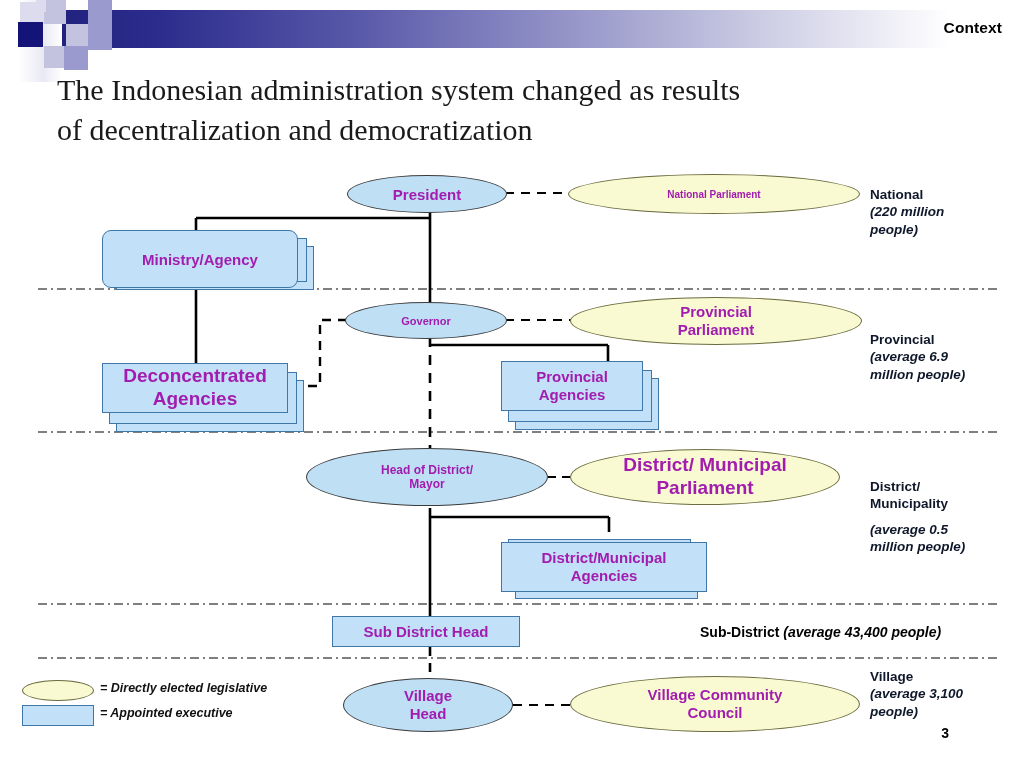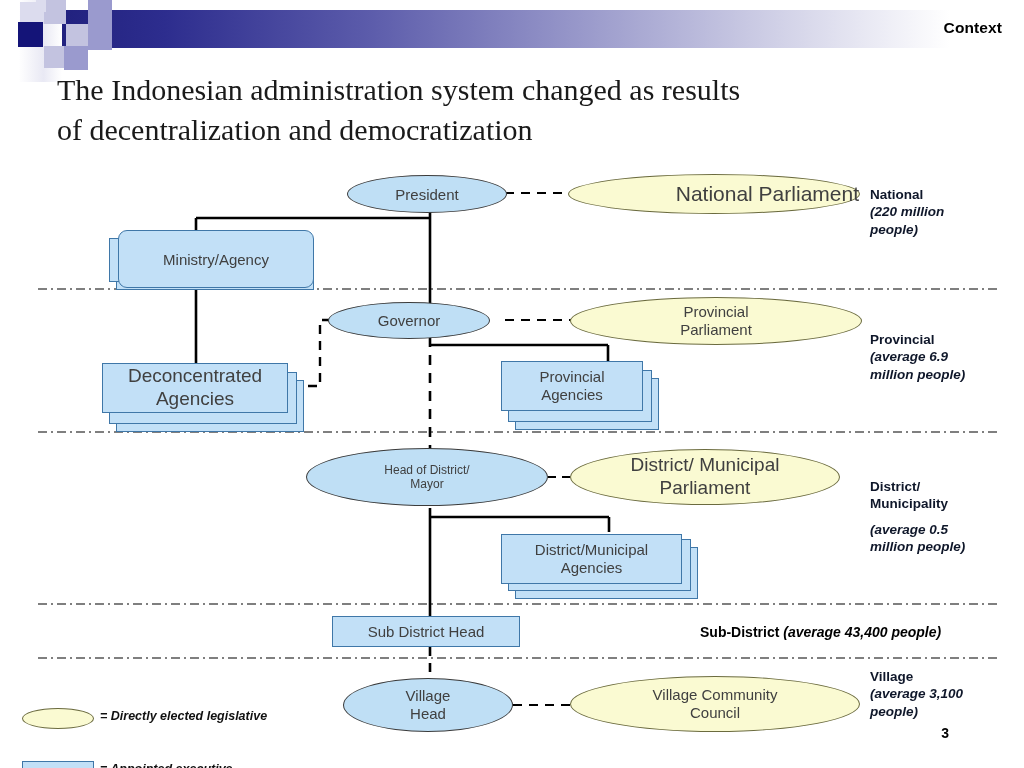--- a/index.html
+++ b/index.html
@@ -34,35 +34,35 @@
     font-family:"Liberation Serif",serif;font-size:30px;color:#1a1a1a;
     line-height:1.32;font-weight:normal;
   }
 
   
   #diagram{position:absolute;left:0;top:0;width:1024px;height:768px;}
   #wires{position:absolute;left:0;top:0;width:1024px;height:768px;}
 
   
   .node{position:absolute;display:flex;align-items:center;justify-content:center;
-        text-align:center;font-weight:normal;color:#404040;box-sizing:border-box;}
+        text-align:center;font-weight:bold;color:#a21caf;box-sizing:border-box;}
   .ell{border-radius:50%;border:1.6px solid #3b3b3b;}
   .ell-blue{background:#bfdff5;}
   .ell-yellow{background:#fafad2;border-color:#6b6b3f;}
   .box{background:#c2e0f7;border:1.5px solid #3f77a8;}
   .stack-b{background:#c2e0f7;border:1.5px solid #3f77a8;position:absolute;}
 
   .lvl-label{position:absolute;font-size:13.5px;font-weight:bold;color:#0f172a;line-height:1.28;}
   .lvl-label em{font-style:italic;font-weight:bold;display:block;}
   .lvl-inline{position:absolute;font-size:14px;font-weight:bold;color:#000;}
   .lvl-inline i{font-style:italic;font-weight:bold;}
 
   
   #legend{position:absolute;left:22px;top:678px;width:290px;font-size:12.5px;}
-  .lg-row{position:relative;height:25px;margin-top:28px;}
+  .lg-row{position:relative;height:25px;}
   .lg-sw{position:absolute;left:0;top:2px;width:70px;height:19px;}
   .lg-ell{border-radius:50%;border:1.4px solid #3b3b3b;}
   .lg-txt{position:absolute;left:78px;top:3px;font-style:italic;font-weight:bold;color:#111;white-space:nowrap;}
 
   .pageno{position:absolute;right:75px;top:725px;font-size:14px;font-weight:bold;color:#000;}
 </style>
 </head>
 <body>
 
 <div id="slide">
@@ -121,39 +121,39 @@
 
       <line x1="430" y1="647" x2="430" y2="681" stroke="#000" stroke-width="2.6" stroke-dasharray="9,7"></line>
 
       <line x1="513" y1="705" x2="572" y2="705" stroke="#000" stroke-width="2.2" stroke-dasharray="9,7"></line>
     </svg>
 
     <div class="node ell ell-blue" style="left:347px;top:175px;width:160px;height:38px;font-size:15px;">
       <span>President</span>
     </div>
 
-    <div class="node ell ell-yellow" style="left:568px;top:174px;width:292px;height:40px;font-size:21px;justify-content:flex-end;">
+    <div class="node ell ell-yellow" style="left:568px;top:174px;width:292px;height:40px;font-size:10px;">
       <span>National Parliament</span>
     </div>
 
     <div style="position:absolute;left:102px;top:230px;width:215px;height:60px;">
       <div class="stack-b" style="left:14px;top:16px;width:196px;height:42px;"></div>
       <div class="stack-b" style="left:7px;top:8px;width:196px;height:42px;"></div>
-      <div class="node box" style="left:16px;top:0px;width:196px;height:58px;font-size:15px;border-radius:9px;">
+      <div class="node box" style="left:0px;top:0px;width:196px;height:58px;font-size:15px;border-radius:9px;">
         <span>Ministry/Agency</span>
       </div>
     </div>
 
     <div class="lvl-label" style="left:870px;top:186px;">
       <span>National</span>
       <em>(220 million</em>
       <em>people)</em>
     </div>
 
-    <div class="node ell ell-blue" style="left:328px;top:302px;width:162px;height:37px;font-size:15px;">
+    <div class="node ell ell-blue" style="left:345px;top:302px;width:162px;height:37px;font-size:11px;">
       <span>Governor</span>
     </div>
 
     <div class="node ell ell-yellow" style="left:570px;top:297px;width:292px;height:48px;font-size:15px;line-height:1.2;">
       <div>
         <div>Provincial</div>
         <div>Parliament</div>
       </div>
     </div>
 
@@ -195,21 +195,21 @@
     <div class="node ell ell-yellow" style="left:570px;top:449px;width:270px;height:56px;font-size:19px;line-height:1.2;">
       <div>
         <div>District/ Municipal</div>
         <div>Parliament</div>
       </div>
     </div>
 
     <div style="position:absolute;left:501px;top:530px;width:220px;height:68px;">
       <div class="stack-b" style="left:14px;top:17px;width:181px;height:50px;"></div>
       <div class="stack-b" style="left:7px;top:9px;width:181px;height:50px;"></div>
-      <div class="node box" style="left:0px;top:4px;width:181px;height:50px;font-size:15px;line-height:1.2;">
+      <div class="node box" style="left:0px;top:12px;width:206px;height:50px;font-size:15px;line-height:1.2;">
         <div>
           <div>District/Municipal</div>
           <div>Agencies</div>
         </div>
       </div>
     </div>
 
     <div class="lvl-label" style="left:870px;top:478px;">
       <span>District/</span>
       <span style="display:block">Municipality</span>

